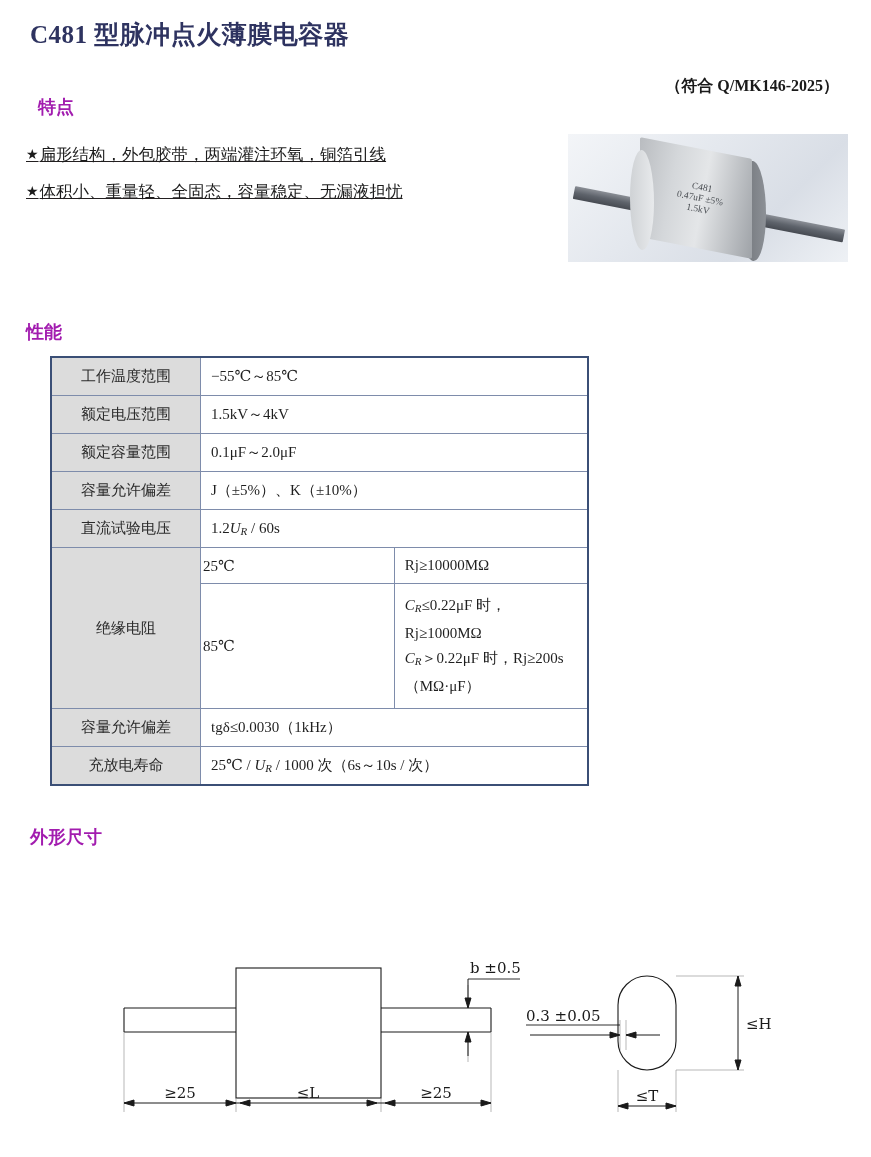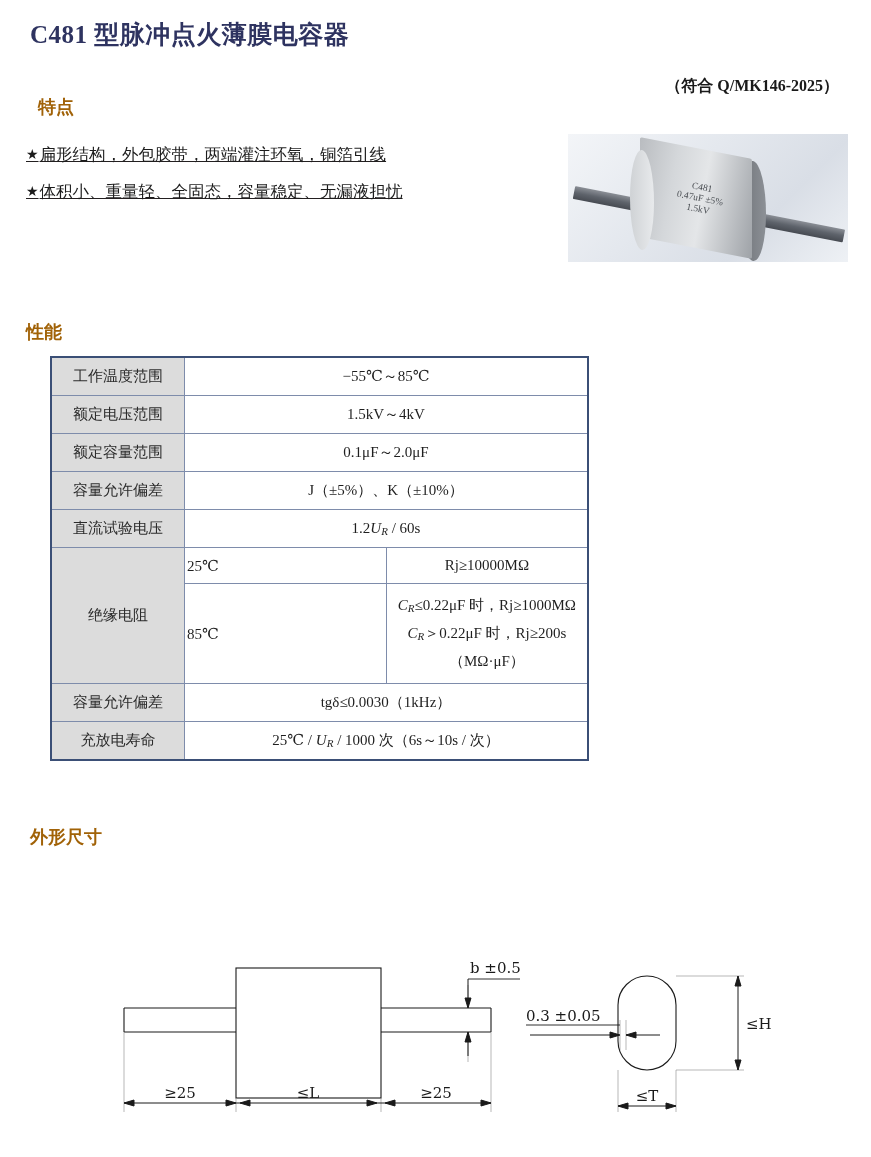--- a/index.html
+++ b/index.html
@@ -37,21 +37,21 @@
     color: #1a1a1a;
     white-space: nowrap;
   }
 
   
   .section-heading {
     position: absolute;
     font-family: "DejaVu Sans", "Liberation Sans", sans-serif;
     font-weight: bold;
     font-size: 18px;
-    color: #a16207;
+    color: #a21caf;
     white-space: nowrap;
   }
   #heading-features { left: 38px; top: 95px; }
   #heading-performance { left: 26px; top: 320px; }
   #heading-dimensions { left: 30px; top: 825px; }
 
   
   .feature-list {
     position: absolute;
     left: 26px;
@@ -141,26 +141,25 @@
     width: 539px;
     border-collapse: collapse;
     border: 2px solid #3b4f76;
     table-layout: fixed;
   }
   .spec-table td {
     border: 1px solid #7e8cab;
     font-size: 15px;
     color: #1f1f1f;
     vertical-align: middle;
-    text-align: center;
   }
   .spec-table td.th {
     background: #dcdcdc;
     text-align: center;
-    padding: 9px 4px;
+    padding: 9px 12px;
     width: 124px;
     color: #2b2b2b;
   }
   .spec-table td.val {
     background: #ffffff;
     padding: 9px 10px;
   }
   .spec-table td.sub {
     background: #ffffff;
     text-align: left;

